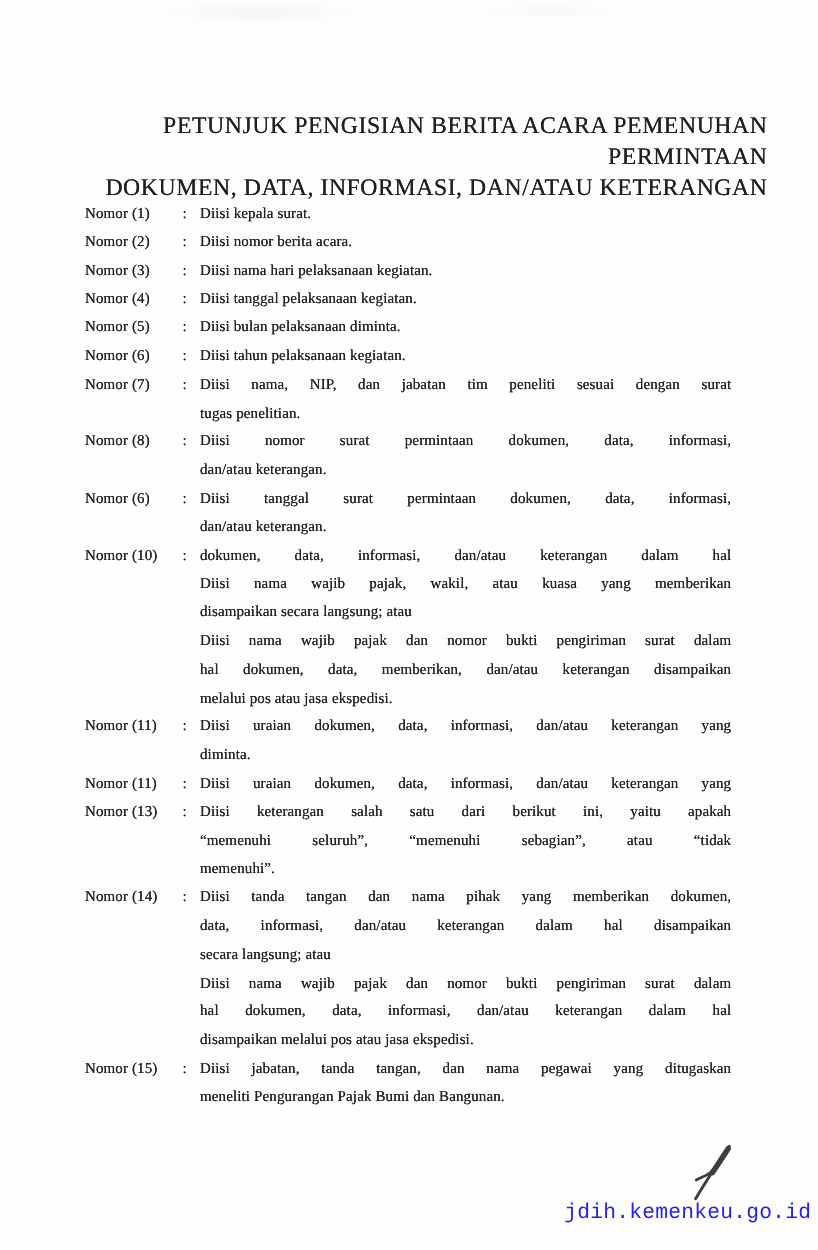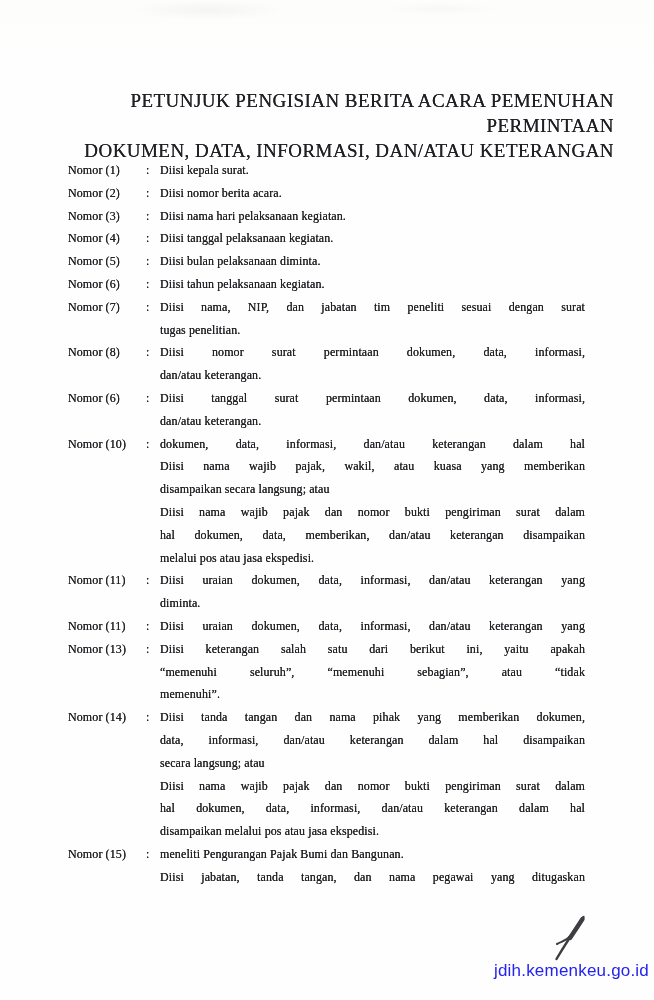--- a/index.html
+++ b/index.html
@@ -56,21 +56,21 @@
     text-align: justify;
     text-align-last: justify;
     line-height: 22.8px;
   }
   .jline.last { text-align-last: left; font-family: Liberation Serif, serif; }
   .paraf {
     position: absolute; left: 548px; top: 908px; width: 44px; height: 56px;
   }
   .watermark {
     position: absolute; top: 961px; right: 5px;
-    font-family: Liberation Sans, sans-serif;
+    font-family: Liberation Mono, monospace;
     font-size: 17px; letter-spacing: 0.2px;
     color: #2323f0;
   }
 </style>
 </head>
 <body>
 
 <div class="page">
 
   <div class="smudge"></div>
@@ -208,22 +208,22 @@
           <div class="jline">Diisi nama wajib pajak dan nomor bukti pengiriman surat dalam</div>
           <div class="jline">hal dokumen, data, informasi, dan/atau keterangan dalam hal</div>
           <div class="jline last">disampaikan melalui pos atau jasa ekspedisi.</div>
         </div>
     </div>
 
     <div class="row">
       <div class="nomor-label">Nomor (15)</div>
       <div class="colon">:</div>
       <div class="desc">
+          <div class="jline">Diisi jabatan, tanda tangan, dan nama pegawai yang ditugaskan</div>
           <div class="jline last">meneliti Pengurangan Pajak Bumi dan Bangunan.</div>
-          <div class="jline">Diisi jabatan, tanda tangan, dan nama pegawai yang ditugaskan</div>
         </div>
     </div>
   </div>
 
   <svg class="paraf" viewBox="0 0 44 56" xmlns="http://www.w3.org/2000/svg">
     <path d="M8.5,51 C15,40 24,26 35.5,9" fill="none" stroke="#3d3d42" stroke-width="2.4" stroke-linecap="round"></path>
     <path d="M22,30 C26,24 30,18 34.5,11" fill="none" stroke="#3d3d42" stroke-width="4.4" stroke-linecap="round"></path>
     <path d="M9,36 C14,33 18,33.5 24,26.5" fill="none" stroke="#3d3d42" stroke-width="2.1" stroke-linecap="round"></path>
   </svg>
 

